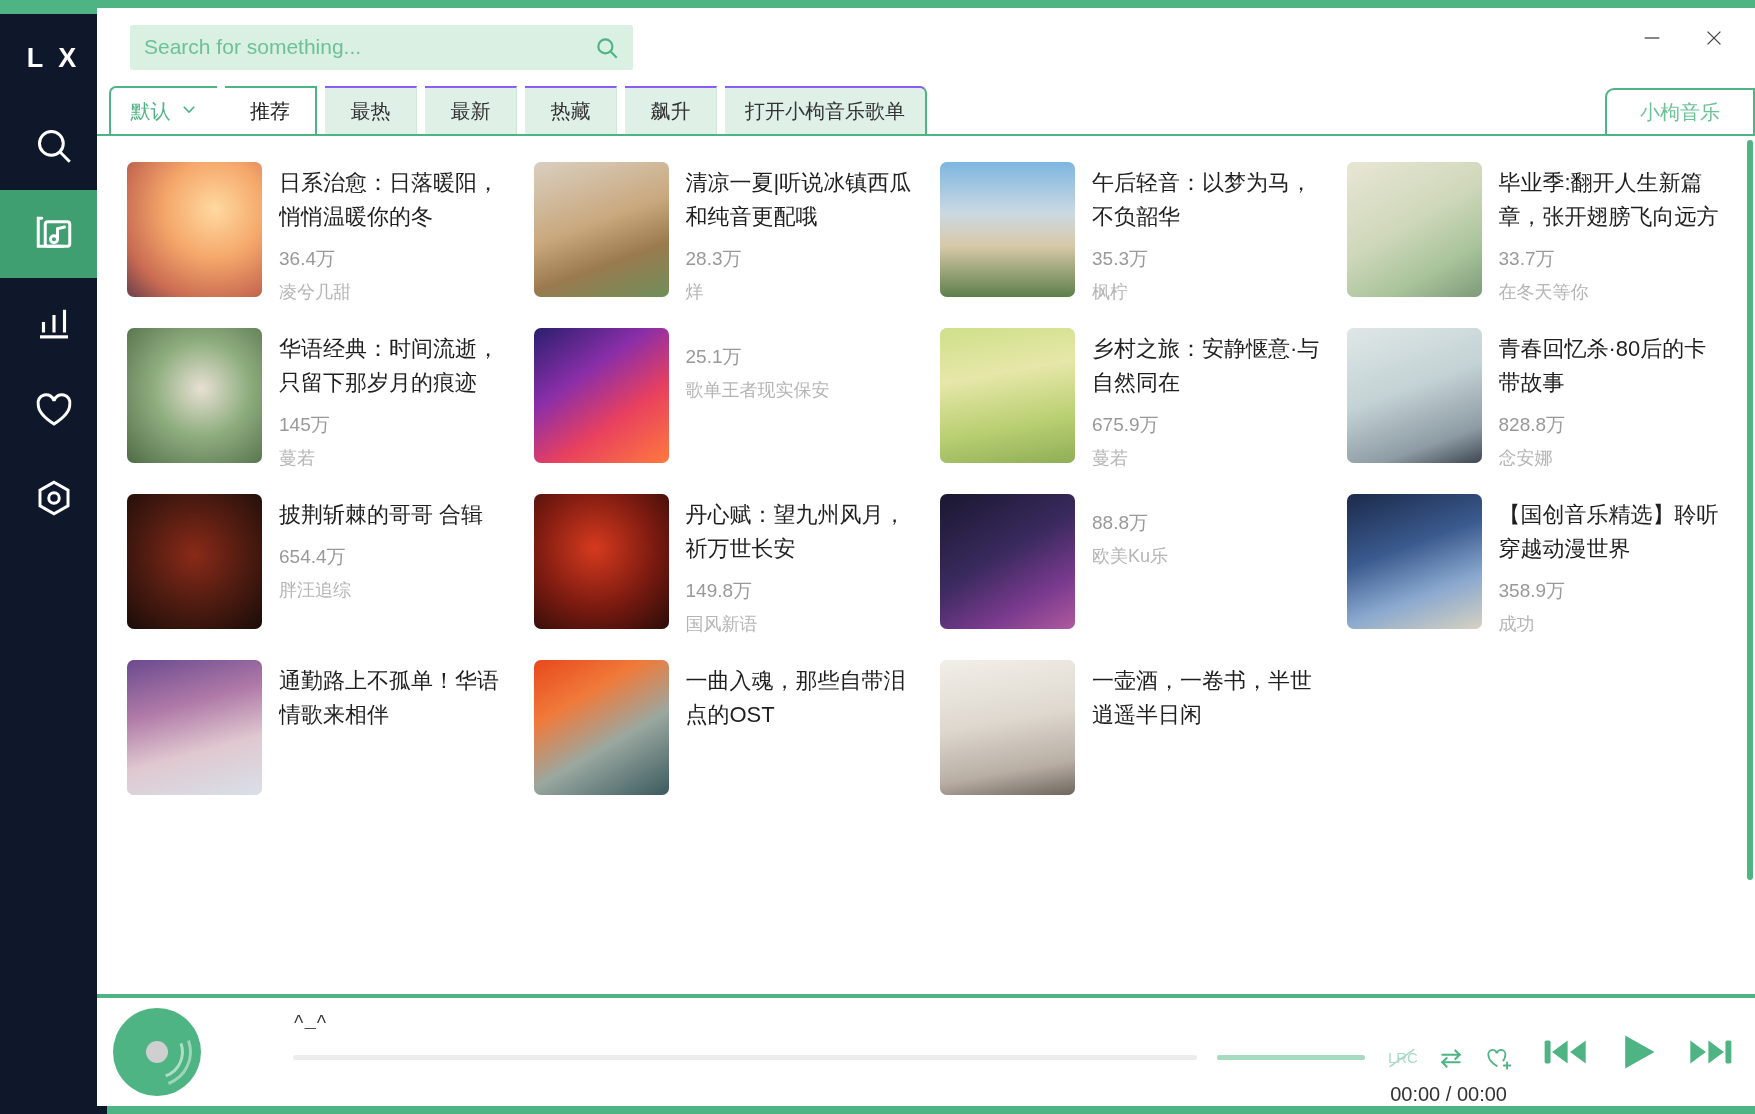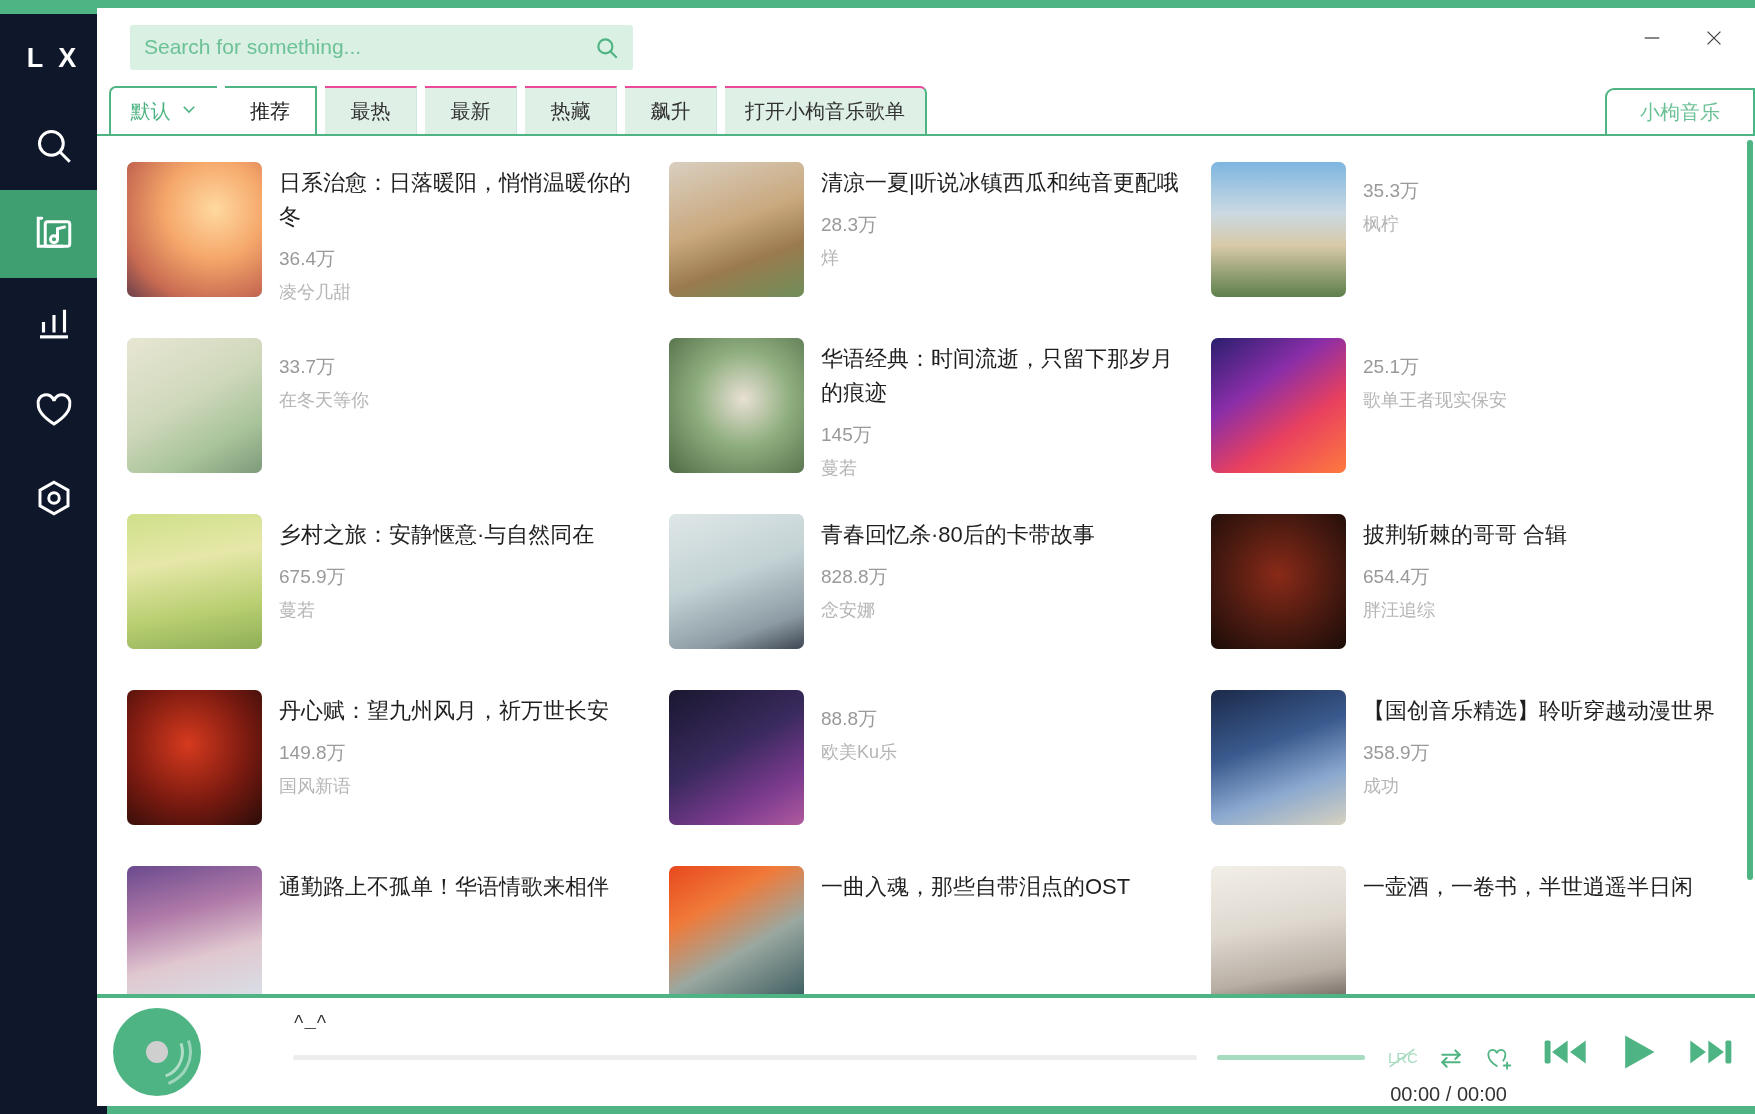--- a/index.html
+++ b/index.html
@@ -100,21 +100,21 @@
     cursor: pointer;
   }
   .tab {
     height: 48px; min-width: 92px;
     display: flex; align-items: center; justify-content: center;
     font-size: 20px; color: #333;
     border-right: 1px solid #cfe8da;
     background: #dff0e7;
     padding: 0 20px;
     cursor: pointer;
-    border-top: 2px solid #ec4899;
+    border-top: 2px solid #8b5cf6;
   }
   .tab:last-child { border-right: 2px solid #4fb483; border-radius: 0 7px 0 0; text-align: center; }
   .tab.active {
     background: #ffffff;
     border-top: 2px solid #4fb483;
     border-right: 2px solid #4fb483;
     border-radius: 0 0 0 0;
     color: #222;
   }
   .tab-right {
@@ -132,24 +132,23 @@
   
   .content {
     position: relative;
     flex: 1 1 auto;
     overflow: hidden;
     background: #fff;
     padding: 16px 20px 0 22px;
   }
   .grid {
     display: grid;
-    grid-template-columns: repeat(3, 1fr);
+    grid-template-columns: repeat(4, 1fr);
     column-gap: 10px;
     row-gap: 0px;
-    gap: 10px;
   }
   .card {
     display: flex;
     gap: 17px;
     padding: 10px 8px 10px 8px;
     height: 166px;
     cursor: pointer;
     align-items: flex-start;
   }
   .thumb {
@@ -348,29 +347,31 @@
               <div class="ptitle">清凉一夏|听说冰镇西瓜和纯音更配哦</div>
               <div class="pplay">28.3万</div>
               <div class="pauthor">烊</div>
             </div>
           </div>
           <div class="card">
             <div class="thumb">
               <div class="art" style="background: linear-gradient(rgb(125, 182, 224) 0%, rgb(203, 217, 226) 38%, rgb(216, 201, 168) 62%, rgb(93, 127, 74) 100%);"></div>
             </div>
             <div class="meta">
+              <div class="ptitle">午后轻音：以梦为马，不负韶华</div>
               <div class="pplay">35.3万</div>
               <div class="pauthor">枫柠</div>
             </div>
           </div>
           <div class="card">
             <div class="thumb">
               <div class="art" style="background: linear-gradient(150deg, rgb(232, 230, 212) 0%, rgb(207, 216, 187) 45%, rgb(168, 195, 154) 75%, rgb(125, 154, 122) 100%);"></div>
             </div>
             <div class="meta">
+              <div class="ptitle">毕业季:翻开人生新篇章，张开翅膀飞向远方</div>
               <div class="pplay">33.7万</div>
               <div class="pauthor">在冬天等你</div>
             </div>
           </div>
           <div class="card">
             <div class="thumb">
               <div class="art" style="background: radial-gradient(circle at 55% 45%, rgb(232, 224, 212) 0%, rgb(143, 174, 127) 45%, rgb(79, 107, 70) 100%);"></div>
             </div>
             <div class="meta">
               <div class="ptitle">华语经典：时间流逝，只留下那岁月的痕迹</div>

